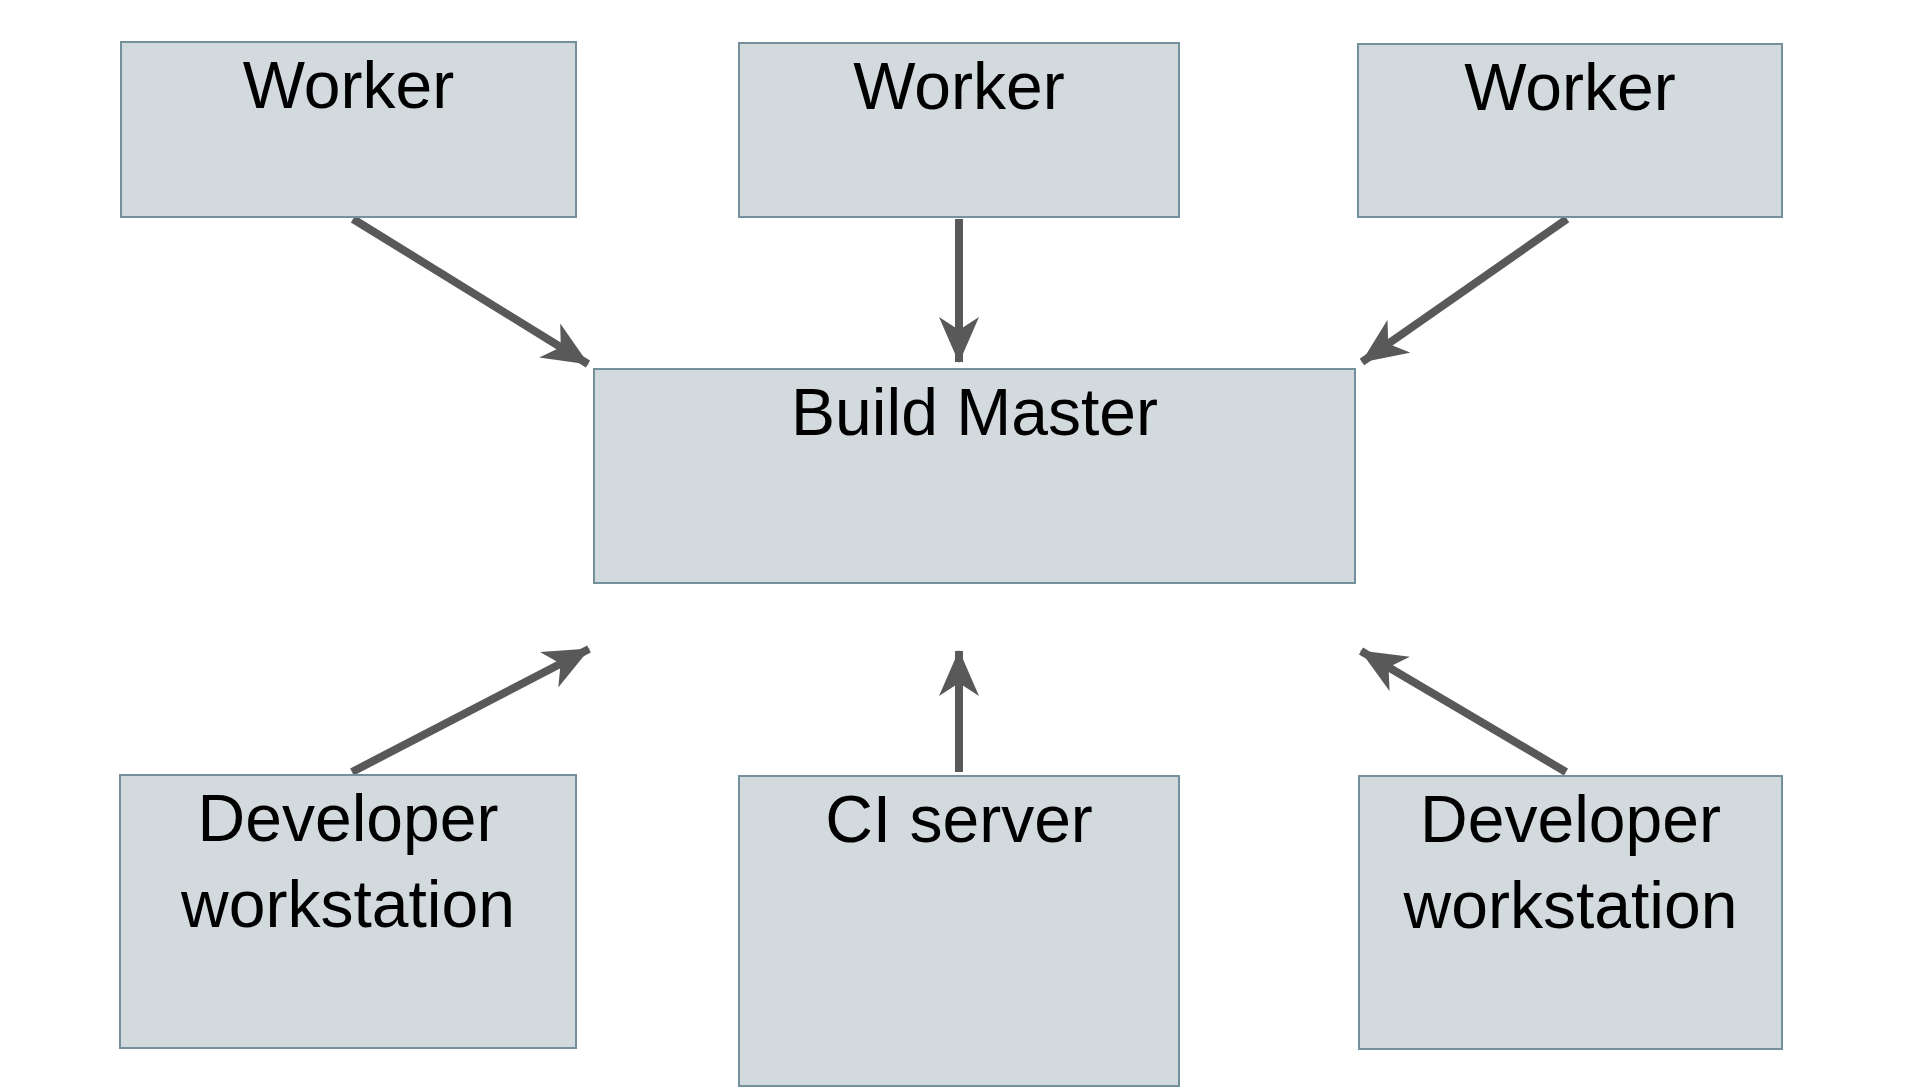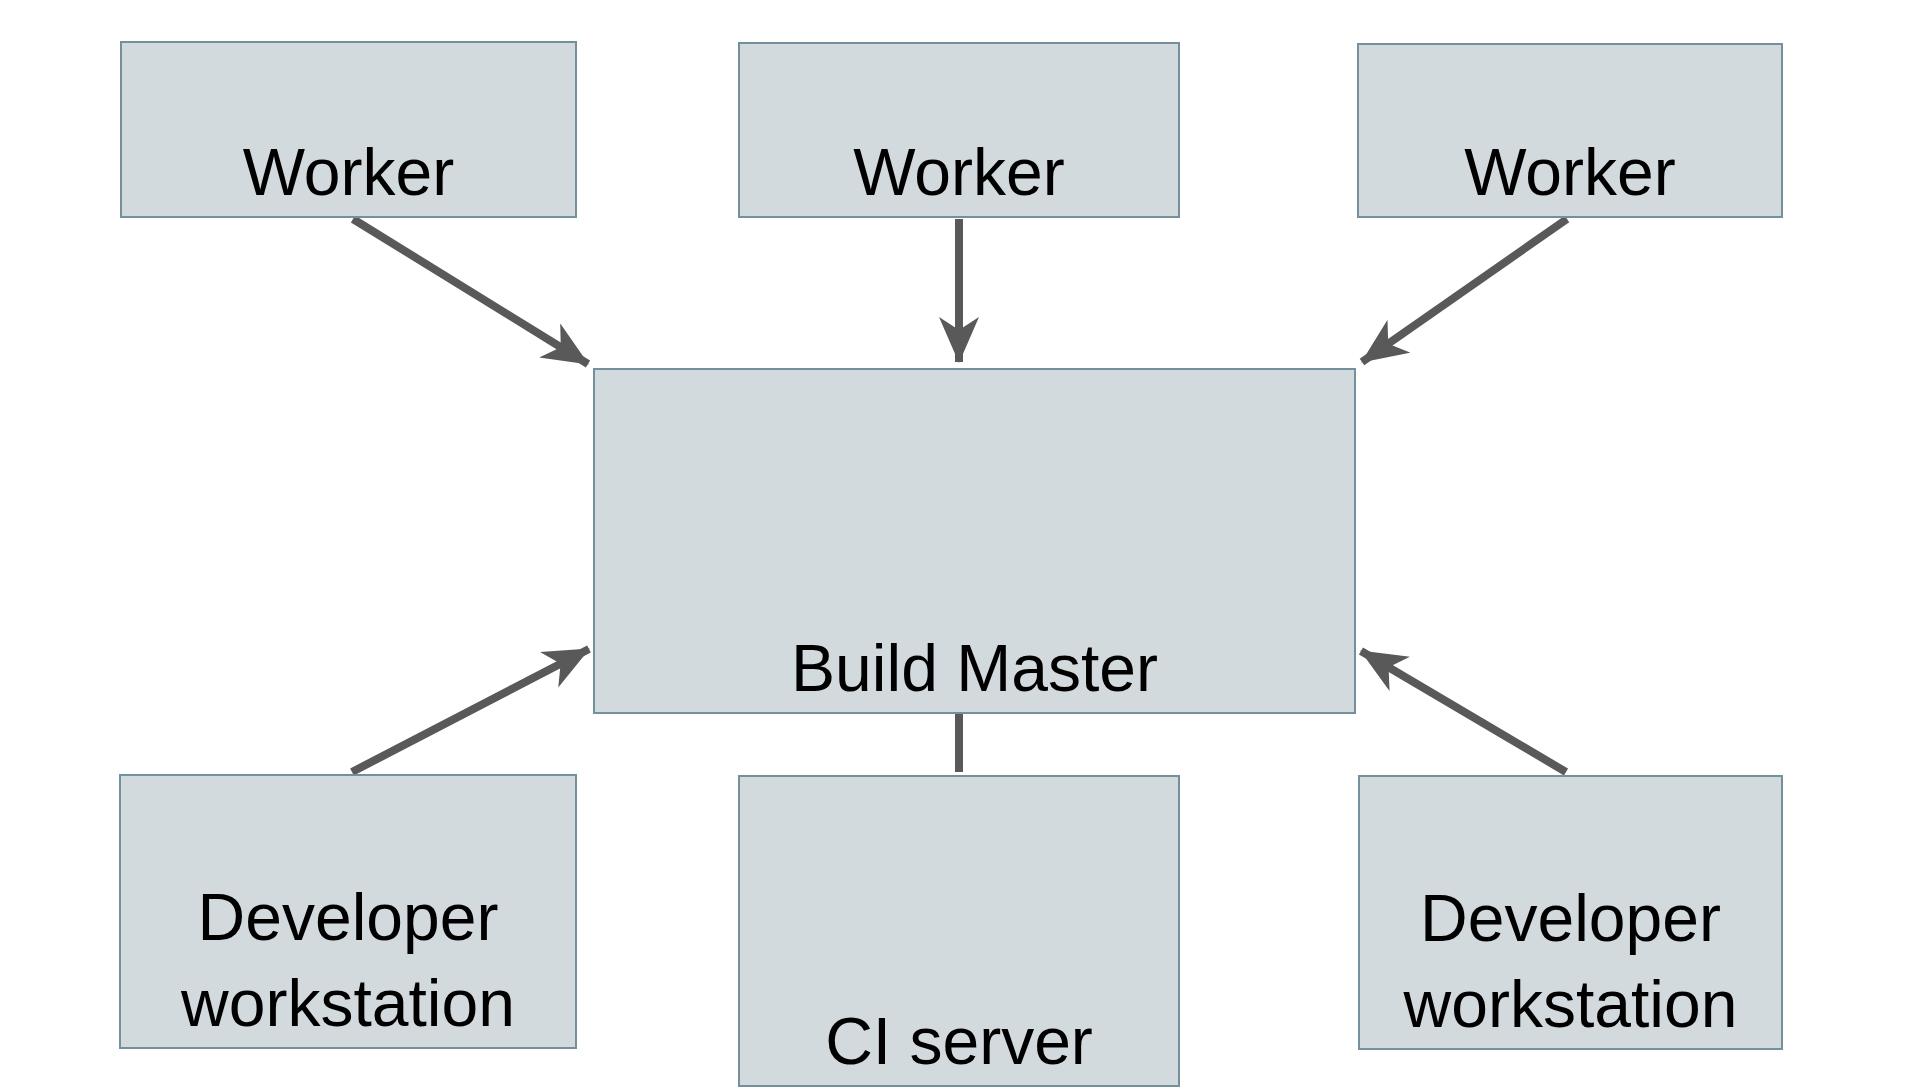--- a/index.html
+++ b/index.html
@@ -22,32 +22,32 @@
     width: 1910px;
     height: 1090px;
     pointer-events: none;
   }
   .node {
     position: absolute;
     background: #d3dadd;
     border: 2px solid #74909c;
     box-sizing: border-box;
     display: flex;
-    align-items: flex-end;
+    align-items: flex-start;
     justify-content: center;
     text-align: center;
     color: #000000;
     font-size: 66px;
     line-height: 1.3;
     padding: 0 12px;
   }
   .node-worker-1        { left: 120px;  top: 41px;  width: 457px; height: 177px; }
   .node-worker-2        { left: 738px;  top: 42px;  width: 442px; height: 176px; }
   .node-worker-3        { left: 1357px; top: 43px;  width: 426px; height: 175px; }
-  .node-build-master    { left: 593px;  top: 368px; width: 763px; height: 346px; }
+  .node-build-master    { left: 593px;  top: 368px; width: 763px; height: 216px; }
   .node-dev-left        { left: 119px;  top: 774px; width: 458px; height: 275px; }
   .node-ci-server       { left: 738px;  top: 775px; width: 442px; height: 312px; }
   .node-dev-right       { left: 1358px; top: 775px; width: 425px; height: 275px; }
 </style>
 </head>
 <body>
 
 <div class="canvas">
 
   <svg class="edges" viewBox="0 0 1910 1090" xmlns="http://www.w3.org/2000/svg">

